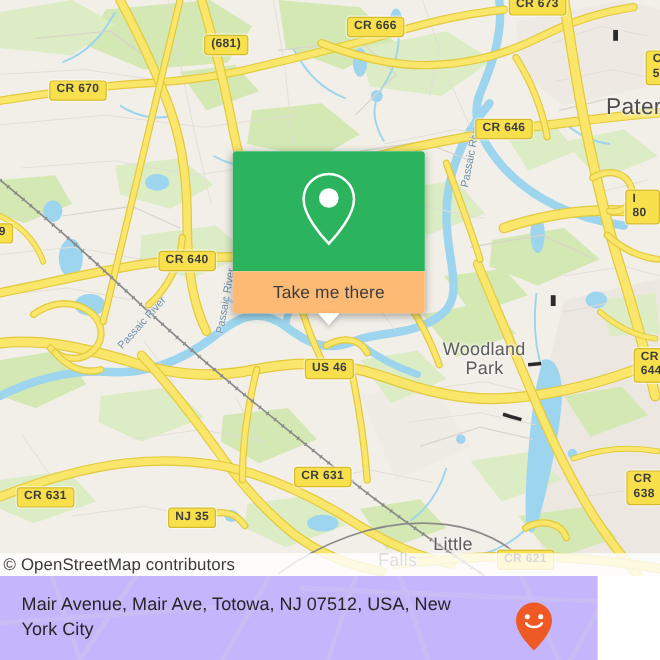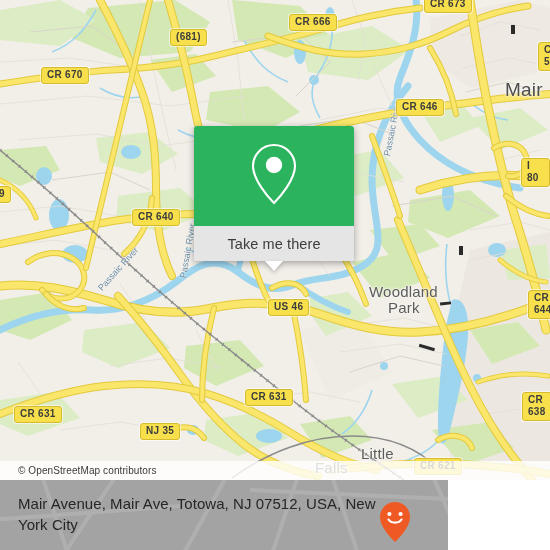--- a/index.html
+++ b/index.html
@@ -44,59 +44,59 @@
     letter-spacing:.3px;
     padding:1px 5px 2px 5px;
     line-height:12px;
     box-shadow:0 0 0 1px rgba(255,255,255,.55);
   }
 
   
   #attrib{
     position:absolute;left:0;top:461px;width:550px;height:19px;
     background:rgba(255,255,255,.80);
-    font-size:10px;color:#3a3a3a;
-    line-height:19px;padding-left:18px;box-sizing:border-box;
+    font-size:14px;color:#3a3a3a;
+    line-height:19px;padding-left:3px;box-sizing:border-box;
     letter-spacing:.1px;
   }
 
   
   #card{
     position:absolute;left:194px;top:126px;width:160px;height:135px;
     border-radius:3px;
     box-shadow:0 2px 7px rgba(0,0,0,.34);
     background:#ffffff;
     overflow:visible;
   }
   #card-green{
     position:absolute;left:0;top:0;width:160px;height:100px;
     background:#2bb35e;border-radius:3px 3px 0 0;
     display:flex;align-items:center;justify-content:center;
   }
   #card-foot{
     position:absolute;left:0;top:100px;width:160px;height:35px;
-    background:#e5e5e5;border-radius:0 0 3px 3px;
+    background:#fdba74;border-radius:0 0 3px 3px;
     display:flex;align-items:center;justify-content:center;
   }
   #card-foot span{
     font-size:14.5px;color:#3c3c3c;letter-spacing:.1px;
   }
   #card-tail{
     position:absolute;left:50%;top:135px;margin-left:-9px;
     width:0;height:0;
     border-left:9px solid transparent;
     border-right:9px solid transparent;
     border-top:10px solid #ffffff;
     filter:drop-shadow(0 2px 2px rgba(0,0,0,.22));
   }
 
   
   #footer{
-    position:absolute;left:0;top:480px;width:448px;height:70px;
-    background:#a3a3a3;overflow:hidden;
+    position:absolute;left:0;top:480px;width:498px;height:70px;
+    background:#c4b5fd;overflow:hidden;
   }
   #footer-wm{position:absolute;left:0;top:0;opacity:.22;}
   #addr{
     position:absolute;left:18px;top:13px;width:380px;
     font-size:15px;line-height:21px;color:#262626;
     letter-spacing:.05px;
   }
   #logo{
     position:absolute;right:11px;top:21px;
     display:flex;align-items:center;gap:3px;flex-direction:column;
@@ -325,34 +325,34 @@
       <rect x="419" y="346" width="16" height="3" fill="#2b2b2b" transform="rotate(16 427 347)"></rect>
       <rect x="440" y="302" width="11" height="3" fill="#2b2b2b" transform="rotate(-6 445 303)"></rect>
       <rect x="459" y="246" width="4" height="9" fill="#2b2b2b"></rect>
       <rect x="511" y="25" width="4" height="9" fill="#2b2b2b"></rect>
     </svg>
 
     <div class="maplabel river" style="left:96px;top:286px;transform:rotate(-48deg);transform-origin:0 0;">Passaic River</div>
     <div class="maplabel river" style="left:382px;top:155px;transform:rotate(-79deg);transform-origin:0 0;">Passaic River</div>
     <div class="maplabel river" style="left:178px;top:277px;transform:rotate(-80deg);transform-origin:0 0;">Passaic River</div>
 
-    <div class="maplabel place big" style="left:505px;top:82px;">Mair</div>
+    <div class="maplabel place big" style="left:505px;top:82px;">Pater</div>
     <div class="maplabel place" style="left:369px;top:284px;">Woodland</div>
     <div class="maplabel place" style="left:388px;top:300px;">Park</div>
     <div class="maplabel place" style="left:313px;top:446px;margin-left:48px;">Little</div>
     <div class="maplabel place" style="left:315px;top:460px;">Falls</div>
 
     <div class="shield" style="left:170px;top:29px;">(681)</div>
     <div class="shield" style="left:289px;top:14px;">CR 666</div>
     <div class="shield" style="left:424px;top:-4px;">CR 673</div>
     <div class="shield" style="left:41px;top:67px;">CR 670</div>
     <div class="shield" style="left:396px;top:99px;">CR 646</div>
     <div class="shield" style="left:521px;top:158px;">I 80</div>
     <div class="shield" style="left:132px;top:209px;">CR 640</div>
-    <div class="shield" style="left:268px;top:299px;">US 46</div>
+    <div class="shield" style="left:254px;top:299px;">US 46</div>
     <div class="shield" style="left:245px;top:389px;">CR 631</div>
     <div class="shield" style="left:14px;top:406px;">CR 631</div>
     <div class="shield" style="left:140px;top:423px;">NJ 35</div>
     <div class="shield" style="left:414px;top:458px;">CR 621</div>
     <div class="shield" style="left:522px;top:392px;">CR 638</div>
     <div class="shield" style="left:528px;top:290px;">CR 644</div>
     <div class="shield" style="left:538px;top:42px;">CR 509</div>
     <div class="shield" style="left:-7px;top:186px;">9</div>
 
     <div id="attrib">© OpenStreetMap contributors</div>

